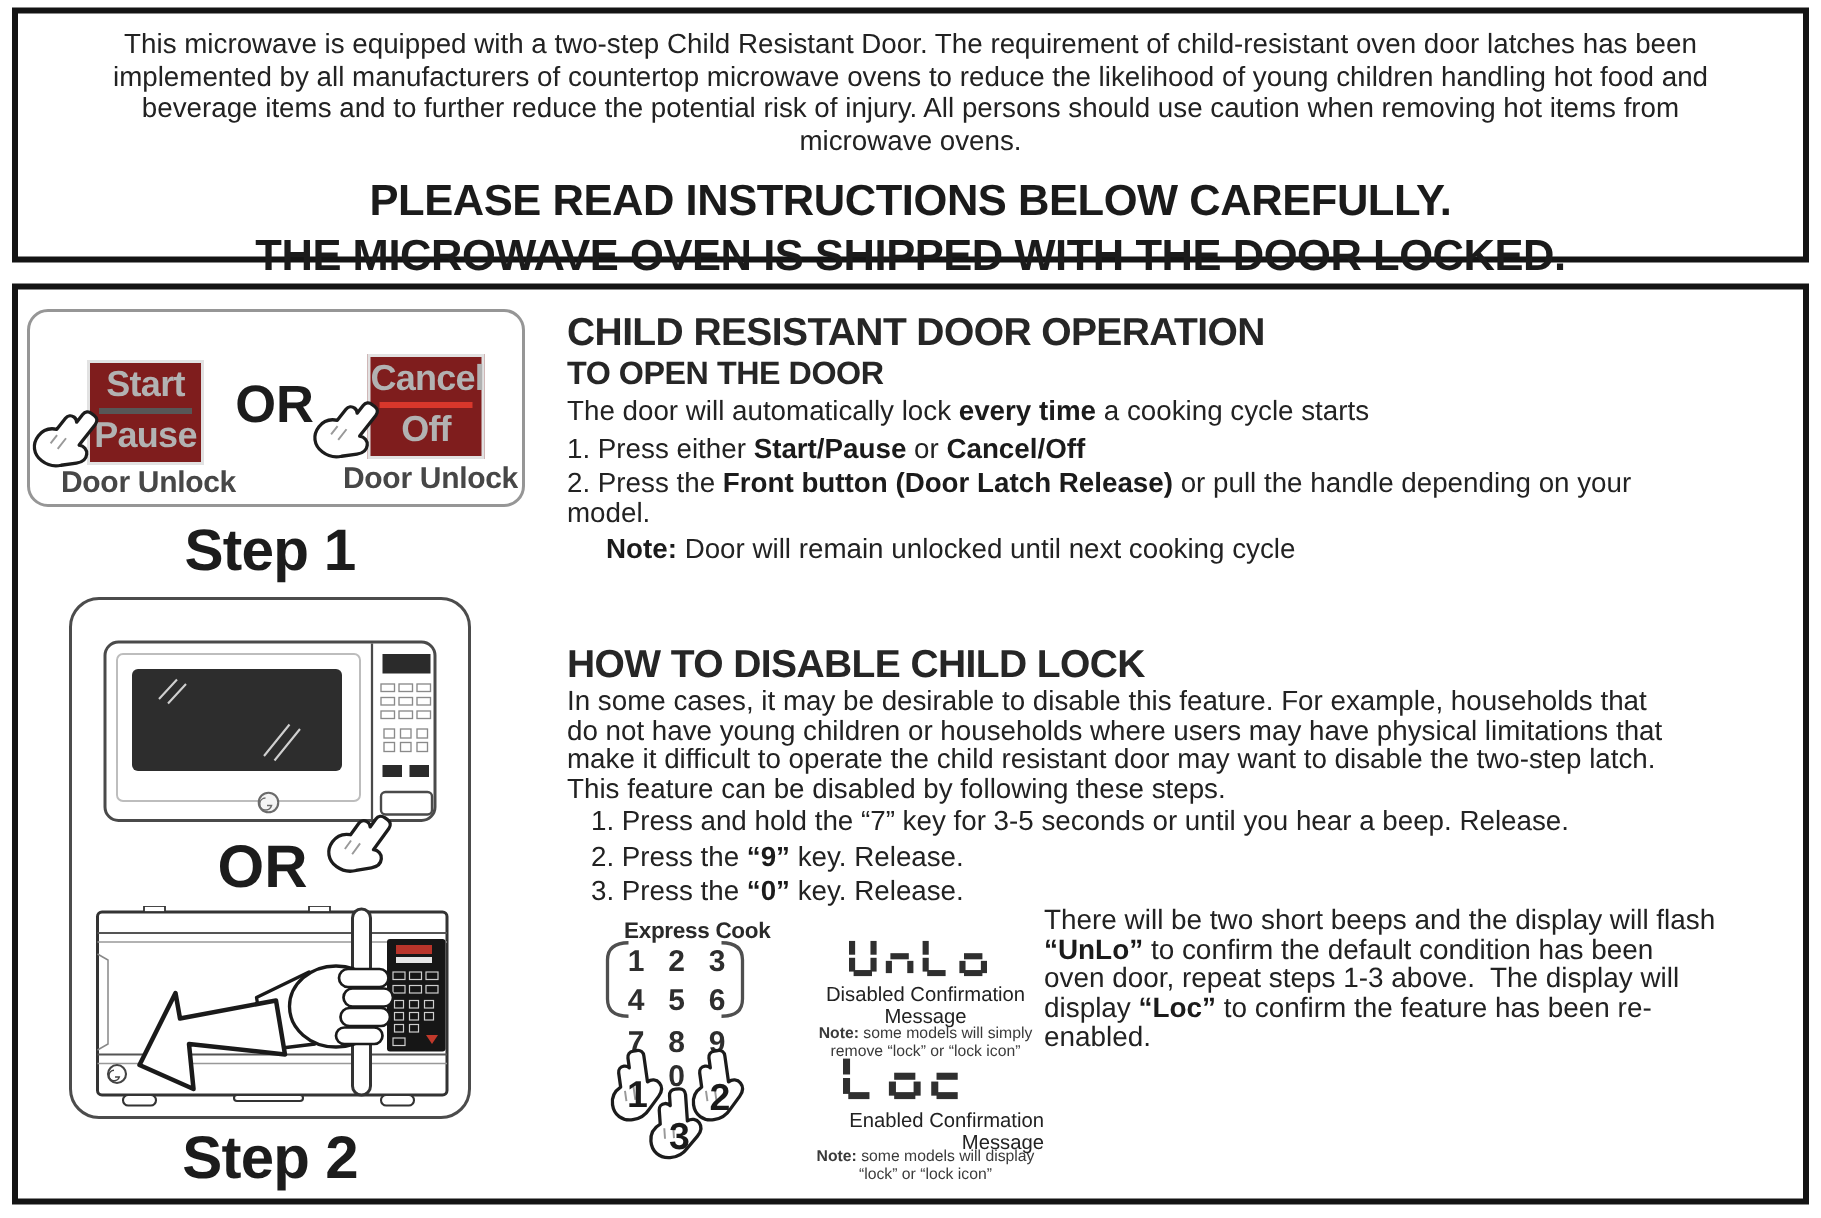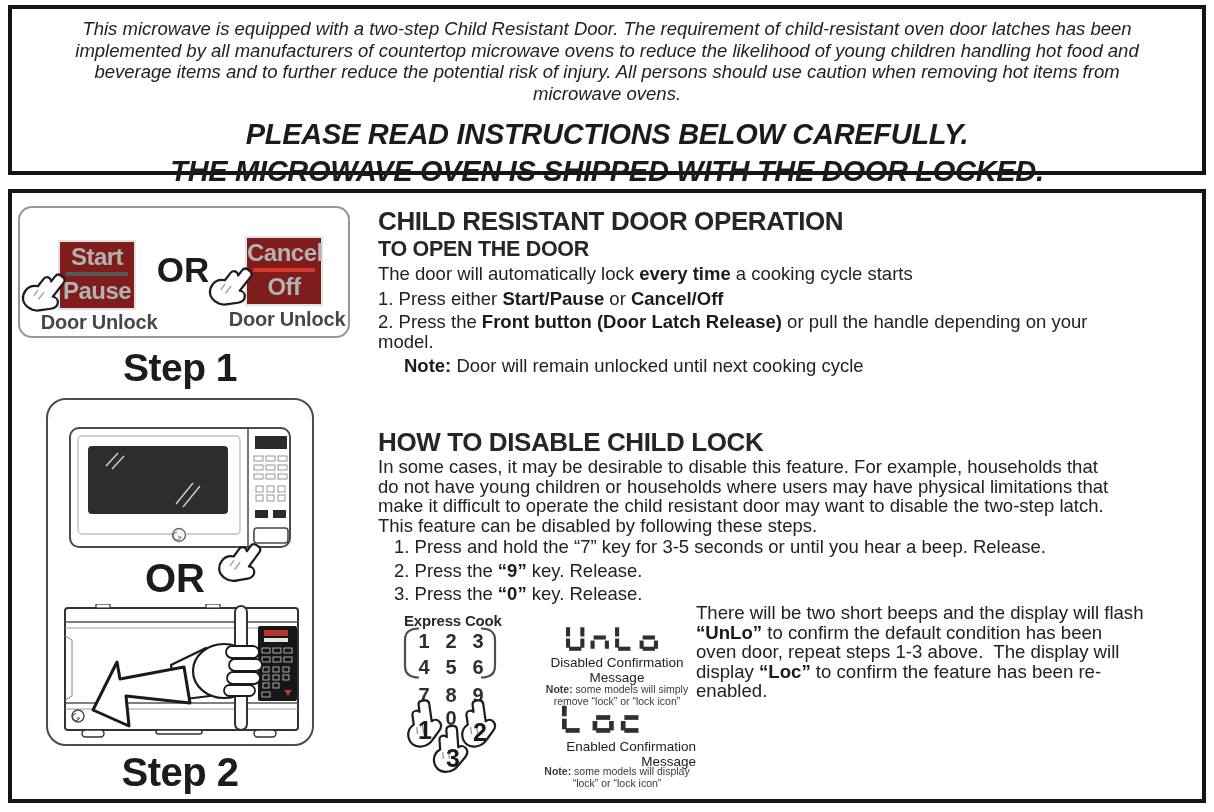--- a/index.html
+++ b/index.html
@@ -2,21 +2,21 @@
 <html><head>
 <meta charset="utf-8">
 <style>
   html,body{margin:0;padding:0;background:#fff;}
   body{
     position:relative;width:1214px;height:812px;overflow:hidden;
     font-family:"Liberation Sans","DejaVu Sans",sans-serif;color:#1e1e1e;
     -webkit-font-smoothing:antialiased;
   }
   .abs{position:absolute;}
-  .box{border:4px solid #141414;background:#fff;box-sizing:border-box;font-style:italic;}
+  .box{border:4px solid #141414;background:#fff;box-sizing:border-box;}
   
   .banner-para{margin-top:9px;text-align:center;font-size:18.5px;line-height:21.5px;color:#222;}
   .warn{
     text-align:center;font-weight:bold;font-size:29px;line-height:35px;color:#1b1b1b;
     letter-spacing:-0.3px;
   }
   
   .step1-box{border:2px solid #969696;border-radius:14px;background:#fff;box-sizing:border-box;}
   .unit{border:2px solid #e2e2e2;background:#7f1d1d;box-sizing:border-box;text-align:center;padding:2px 0 4px;}
   .unit .lbl{font-size:24px;font-weight:bold;color:#b2b2b2;line-height:26px;letter-spacing:-0.5px;}
@@ -214,21 +214,21 @@
   <div>make it difficult to operate the child resistant door may want to disable the two-step latch.</div>
   <div>This feature can be disabled by following these steps.</div>
 </div>
 
 <div class="abs body-t dis-steps" style="left:394px;top:537px;">
   <div class="li">1. Press and hold the “7” key for 3-5 seconds or until you hear a beep. Release.</div>
   <div class="li"><span>2. Press the </span><b class="ink">“9”</b><span> key. Release.</span></div>
   <div class="li"><span>3. Press the </span><b class="ink">“0”</b><span> key. Release.</span></div>
 </div>
 
-<div class="abs kp-title" style="left:404px;top:612px;width:96px;">Express Cook</div>
+<div class="abs kp-title" style="left:416px;top:612px;width:96px;">Express Cook</div>
 
 <svg class="abs" style="left:402px;top:627px;" width="96" height="52" viewBox="0 0 96 52">
   <path d="M17,1.5 Q3,1.5 3,13 L3,39 Q3,50.5 17,50.5" fill="none" stroke="#4f4f4f" stroke-width="2.2"></path>
   <path d="M79,1.5 Q93,1.5 93,13 L93,39 Q93,50.5 79,50.5" fill="none" stroke="#4f4f4f" stroke-width="2.2"></path>
 </svg>
 
 <div class="abs kp-key" style="left:410px;top:630px;">1</div>
 <div class="abs kp-key" style="left:437px;top:630px;">2</div>
 <div class="abs kp-key" style="left:464px;top:630px;">3</div>
 <div class="abs kp-key" style="left:410px;top:656px;">4</div>

